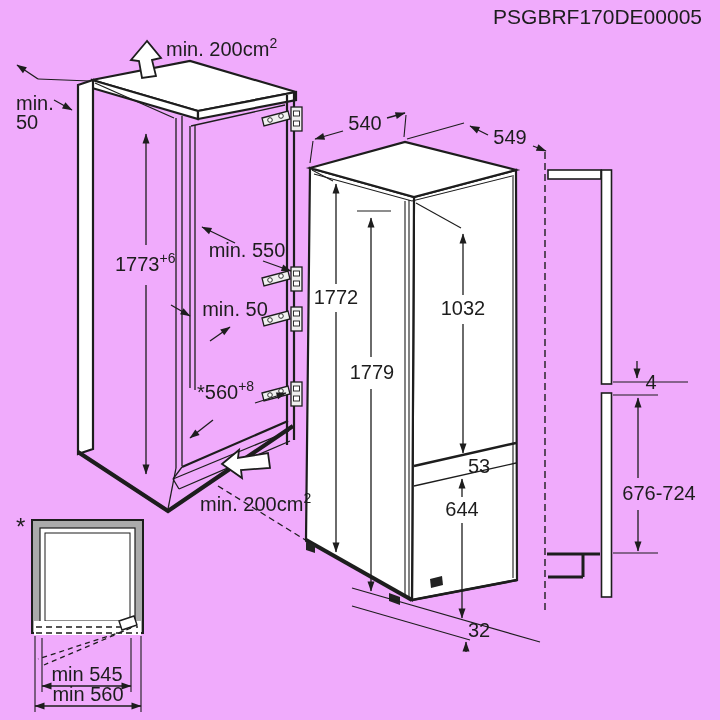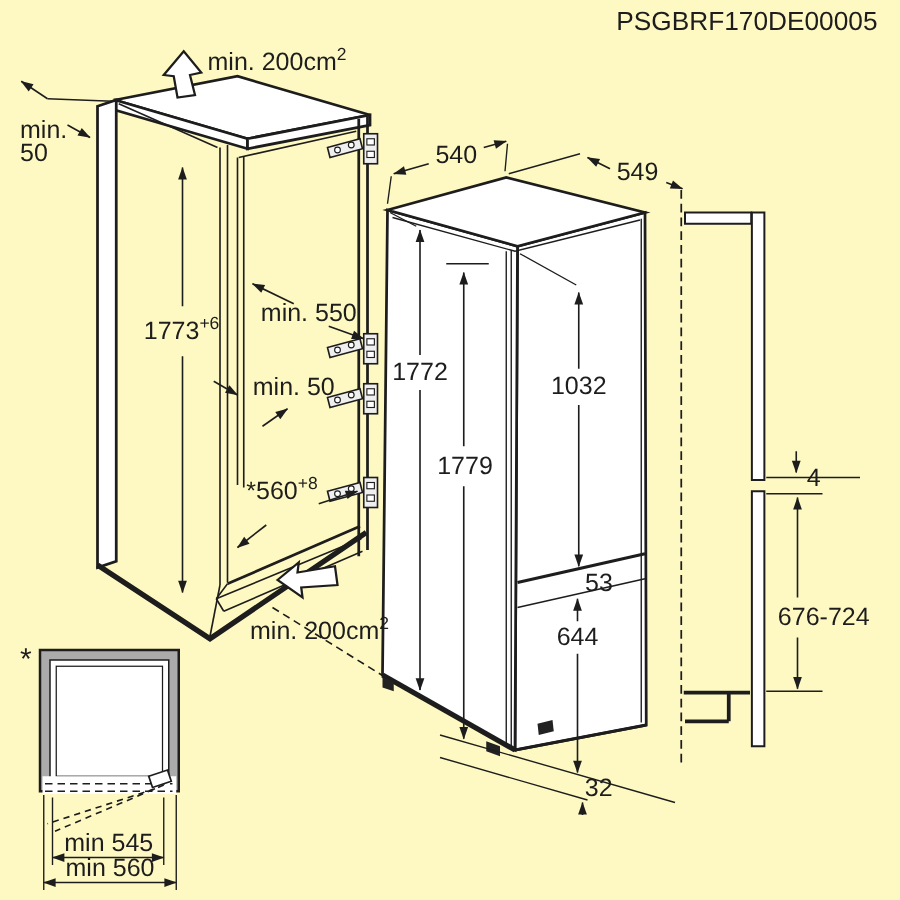--- a/index.html
+++ b/index.html
@@ -1,16 +1,16 @@
 <!DOCTYPE html>
 <html><head>
 <meta charset="utf-8">
 <style>
   html,body{margin:0;padding:0;background:#fff;}
-  #stage{position:relative;width:720px;height:720px;background:#fef9c3;overflow:hidden;
+  #stage{position:relative;width:720px;height:720px;background:#f0abfc;overflow:hidden;
          font-family:"Liberation Sans",sans-serif;}
   svg{position:absolute;left:0;top:0;}
   text{fill:#1d1d1d;font-family:"Liberation Sans",sans-serif;font-size:20px;}
   .t-title{font-size:21px;}
   .t-sup{font-size:14px;}
   .ln{stroke:#1d1d1d;fill:none;stroke-width:2.2;}
   .ln-thin{stroke:#1d1d1d;fill:none;stroke-width:1.3;}
   .ln-xthin{stroke:#1d1d1d;fill:none;stroke-width:1.1;}
   .ln-thick{stroke:#1d1d1d;fill:none;stroke-width:4.2;}
   .face{fill:#ffffff;stroke:#1d1d1d;stroke-width:2.2;}

